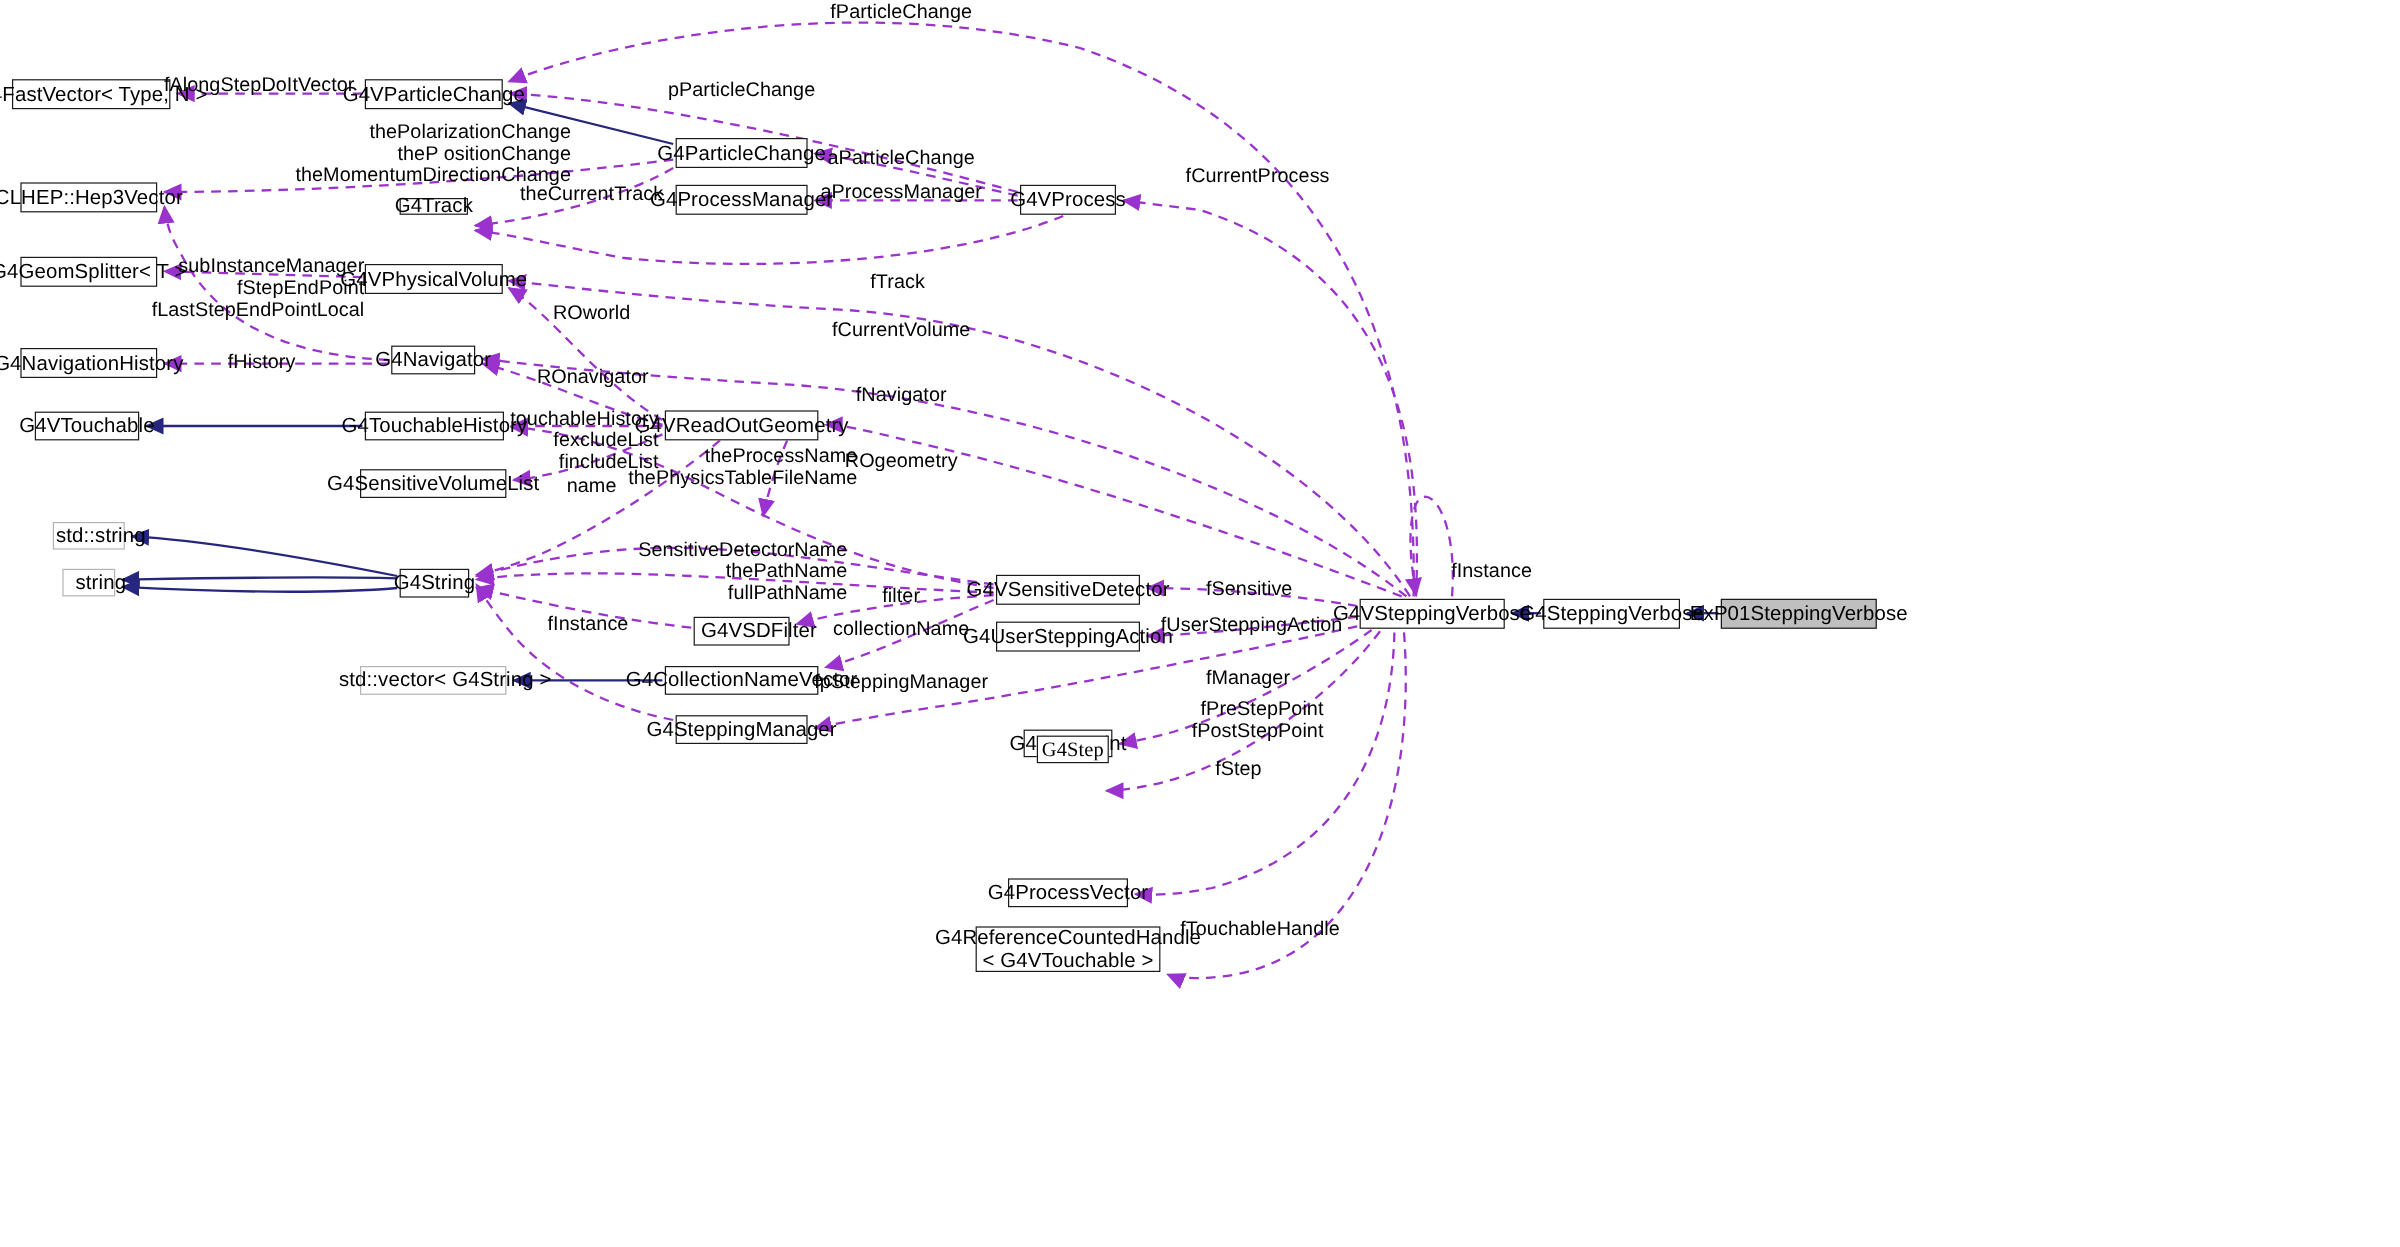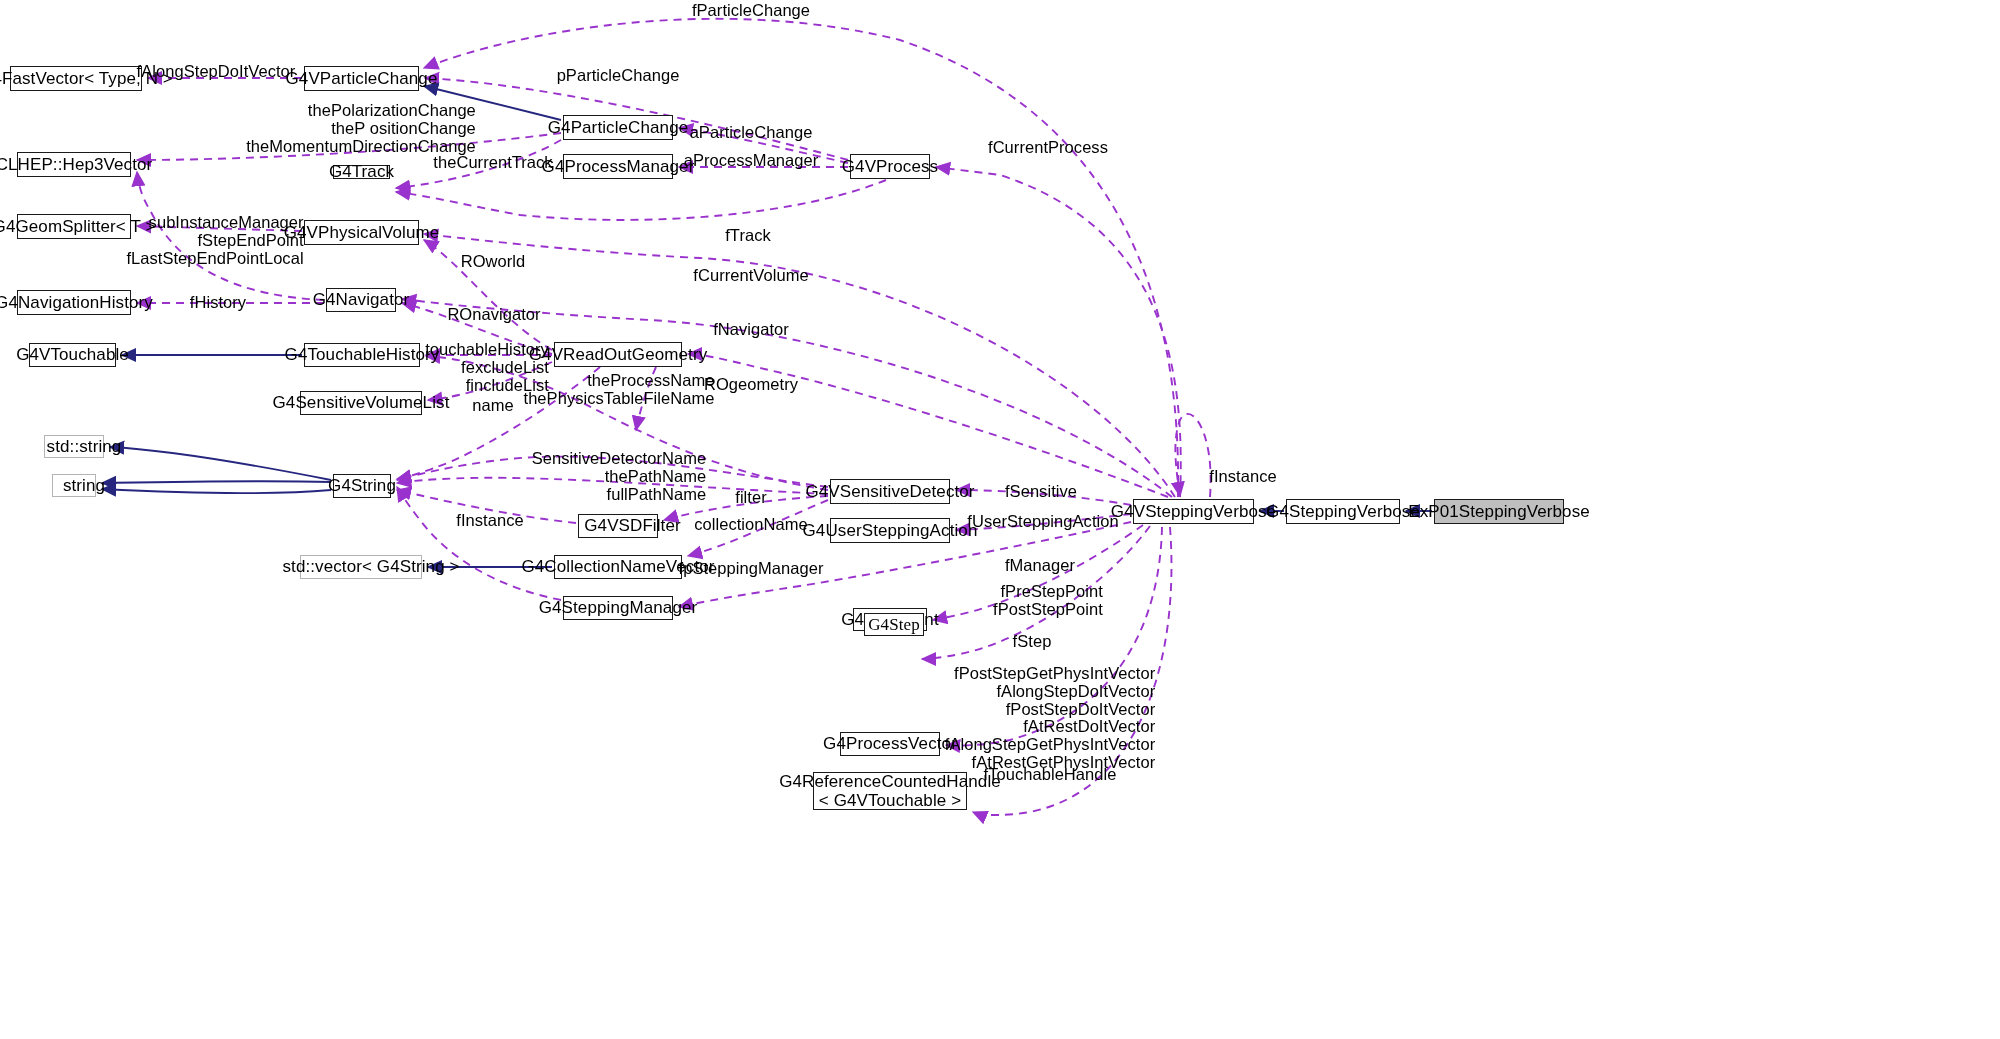--- a/index.html
+++ b/index.html
@@ -234,22 +234,16 @@
   <div class="edge-label" style="left:1041px; top:483px;">fSensitive</div>
   <div class="edge-label" style="left:751px; top:489px;">filter</div>
   <div class="edge-label" style="left:490px; top:512px;">fInstance</div>
   <div class="edge-label" style="left:751px; top:516px;">collectionName</div>
   <div class="edge-label" style="left:1043px; top:513px;">fUserSteppingAction</div>
   <div class="edge-label" style="left:1040px; top:557px;">fManager</div>
   <div class="edge-label" style="left:751px; top:560px;">fpSteppingManager</div>
   <div class="edge-label" style="left:1048px; top:583px;">fPreStepPoint
 fPostStepPoint</div>
   <div class="edge-label" style="left:1032px; top:633px;">fStep</div>
-  <div class="edge-label" style="left:1050px; top:665px;">fPostStepGetPhysIntVector
-fAlongStepDoItVector
-fPostStepDoItVector
-fAtRestDoItVector
-fAlongStepGetPhysIntVector
-fAtRestGetPhysIntVector</div>
   <div class="edge-label" style="left:1050px; top:766px;">fTouchableHandle</div>
   <div class="edge-label" style="left:1195px; top:468px;margin-left:48px;">fInstance</div>
 
 </div>
 
 </body></html>

